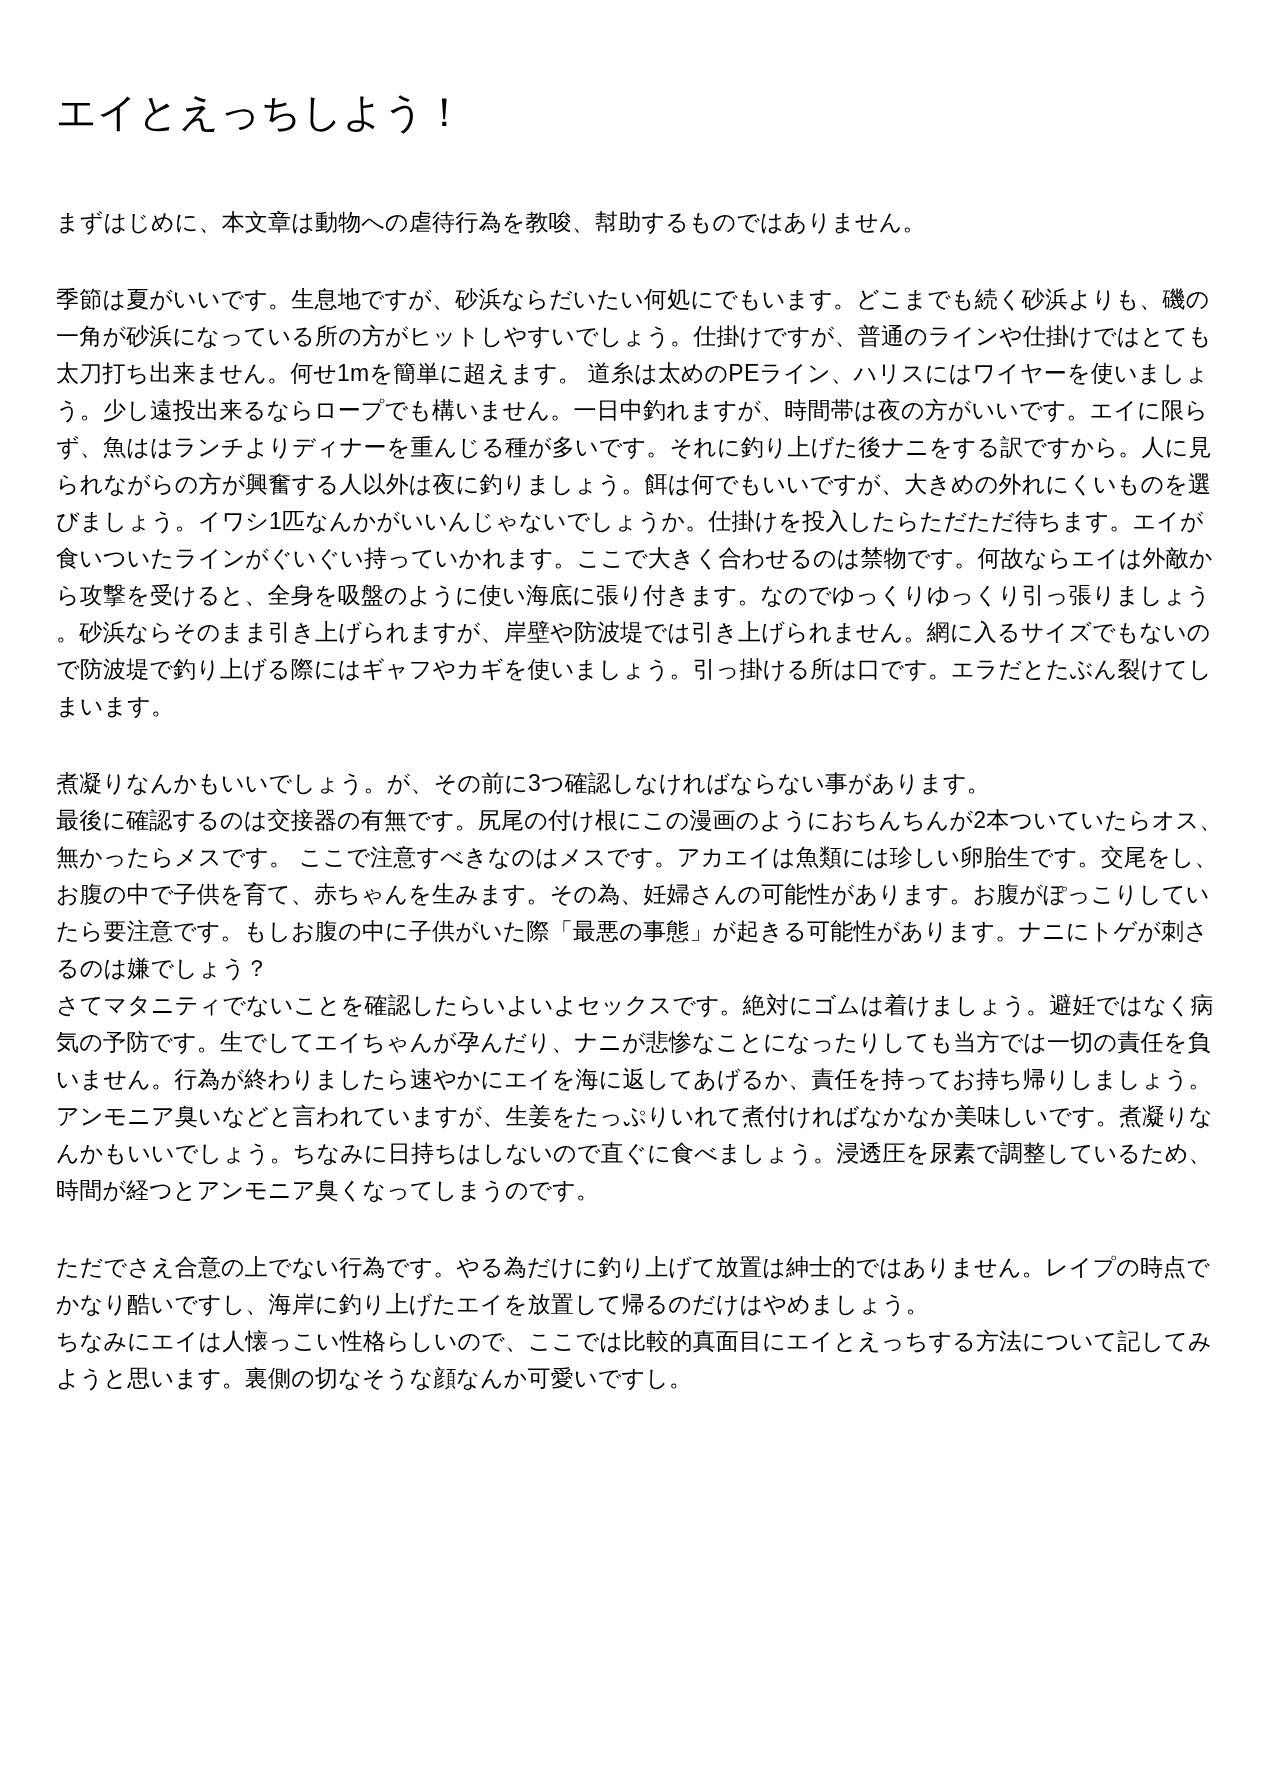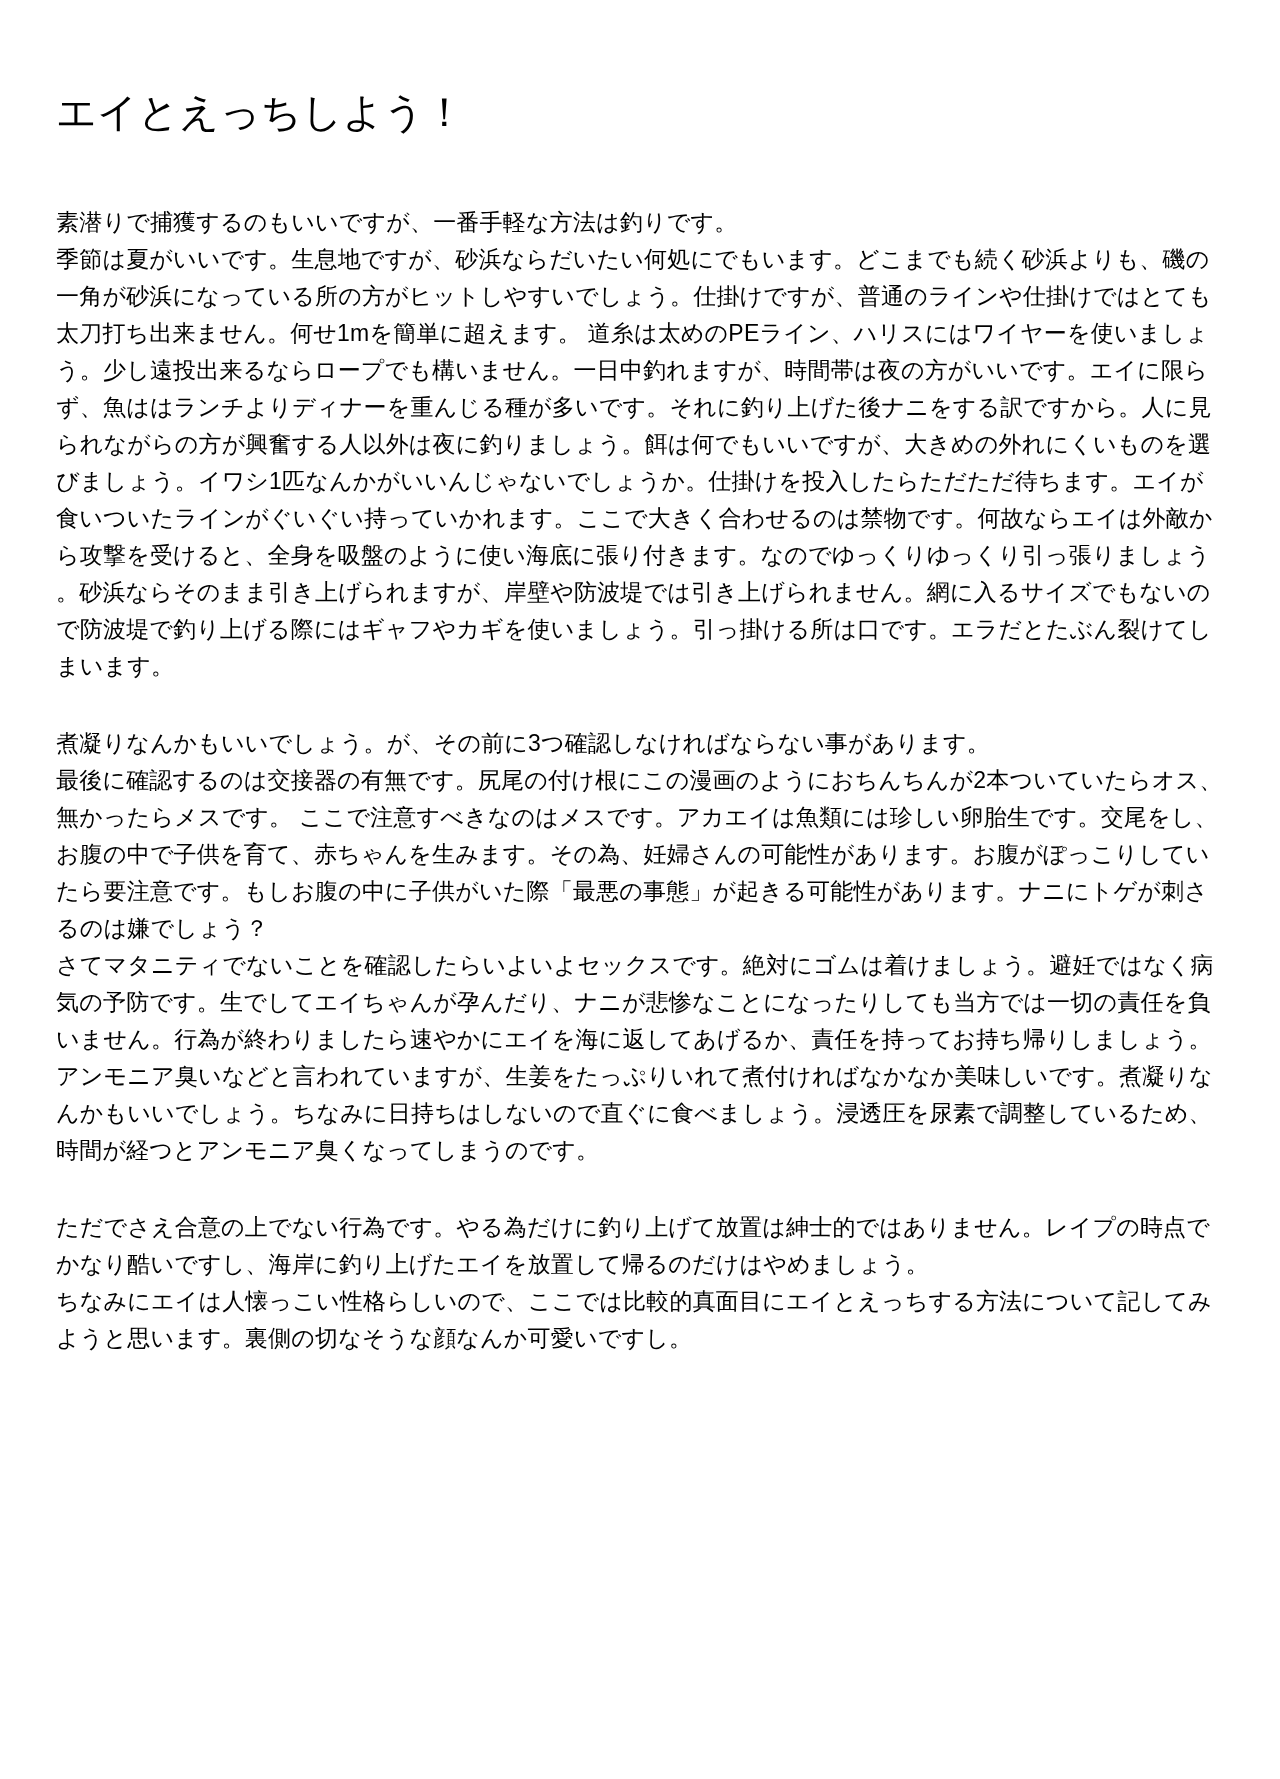--- a/index.html
+++ b/index.html
@@ -47,24 +47,26 @@
 </style>
 </head>
 <body>
 
 <div class="page">
 
   <h1 class="doc-title">エイとえっちしよう！</h1>
 
   <div class="content">
 
+    <div class="text-block">
+      <p>まずはじめに、本文章は動物への虐待行為を教唆、幇助するものではありません。</p>
+    </div>
 
 
     <div class="text-block">
-      <p>素潜りで捕獲するのもいいですが、一番手軽な方法は釣りです。</p>
       <p>季節は夏がいいです。生息地ですが、砂浜ならだいたい何処にでもいます。どこまでも続く砂浜よりも、磯の一角が砂浜になっている所の方がヒットしやすいでしょう。仕掛けですが、普通のラインや仕掛けではとても太刀打ち出来ません。何せ1mを簡単に超えます。 道糸は太めのPEライン、ハリスにはワイヤーを使いましょう。少し遠投出来るならロープでも構いません。一日中釣れますが、時間帯は夜の方がいいです。エイに限らず、魚ははランチよりディナーを重んじる種が多いです。それに釣り上げた後ナニをする訳ですから。人に見られながらの方が興奮する人以外は夜に釣りましょう。餌は何でもいいですが、大きめの外れにくいものを選びましょう。イワシ1匹なんかがいいんじゃないでしょうか。仕掛けを投入したらただただ待ちます。エイが食いついたラインがぐいぐい持っていかれます。ここで大きく合わせるのは禁物です。何故ならエイは外敵から攻撃を受けると、全身を吸盤のように使い海底に張り付きます。なのでゆっくりゆっくり引っ張りましょう。砂浜ならそのまま引き上げられますが、岸壁や防波堤では引き上げられません。網に入るサイズでもないので防波堤で釣り上げる際にはギャフやカギを使いましょう。引っ掛ける所は口です。エラだとたぶん裂けてしまいます。</p>
     </div>
 
     <div class="text-block">
       <p>煮凝りなんかもいいでしょう。が、その前に3つ確認しなければならない事があります。</p>
       <p>最後に確認するのは交接器の有無です。尻尾の付け根にこの漫画のようにおちんちんが2本ついていたらオス、無かったらメスです。 ここで注意すべきなのはメスです。アカエイは魚類には珍しい卵胎生です。交尾をし、お腹の中で子供を育て、赤ちゃんを生みます。その為、妊婦さんの可能性があります。お腹がぽっこりしていたら要注意です。もしお腹の中に子供がいた際「最悪の事態」が起きる可能性があります。ナニにトゲが刺さるのは嫌でしょう？</p>
       <p>さてマタニティでないことを確認したらいよいよセックスです。絶対にゴムは着けましょう。避妊ではなく病気の予防です。生でしてエイちゃんが孕んだり、ナニが悲惨なことになったりしても当方では一切の責任を負いません。行為が終わりましたら速やかにエイを海に返してあげるか、責任を持ってお持ち帰りしましょう。アンモニア臭いなどと言われていますが、生姜をたっぷりいれて煮付ければなかなか美味しいです。煮凝りなんかもいいでしょう。ちなみに日持ちはしないので直ぐに食べましょう。浸透圧を尿素で調整しているため、時間が経つとアンモニア臭くなってしまうのです。</p>
     </div>
 
     <div class="text-block">

